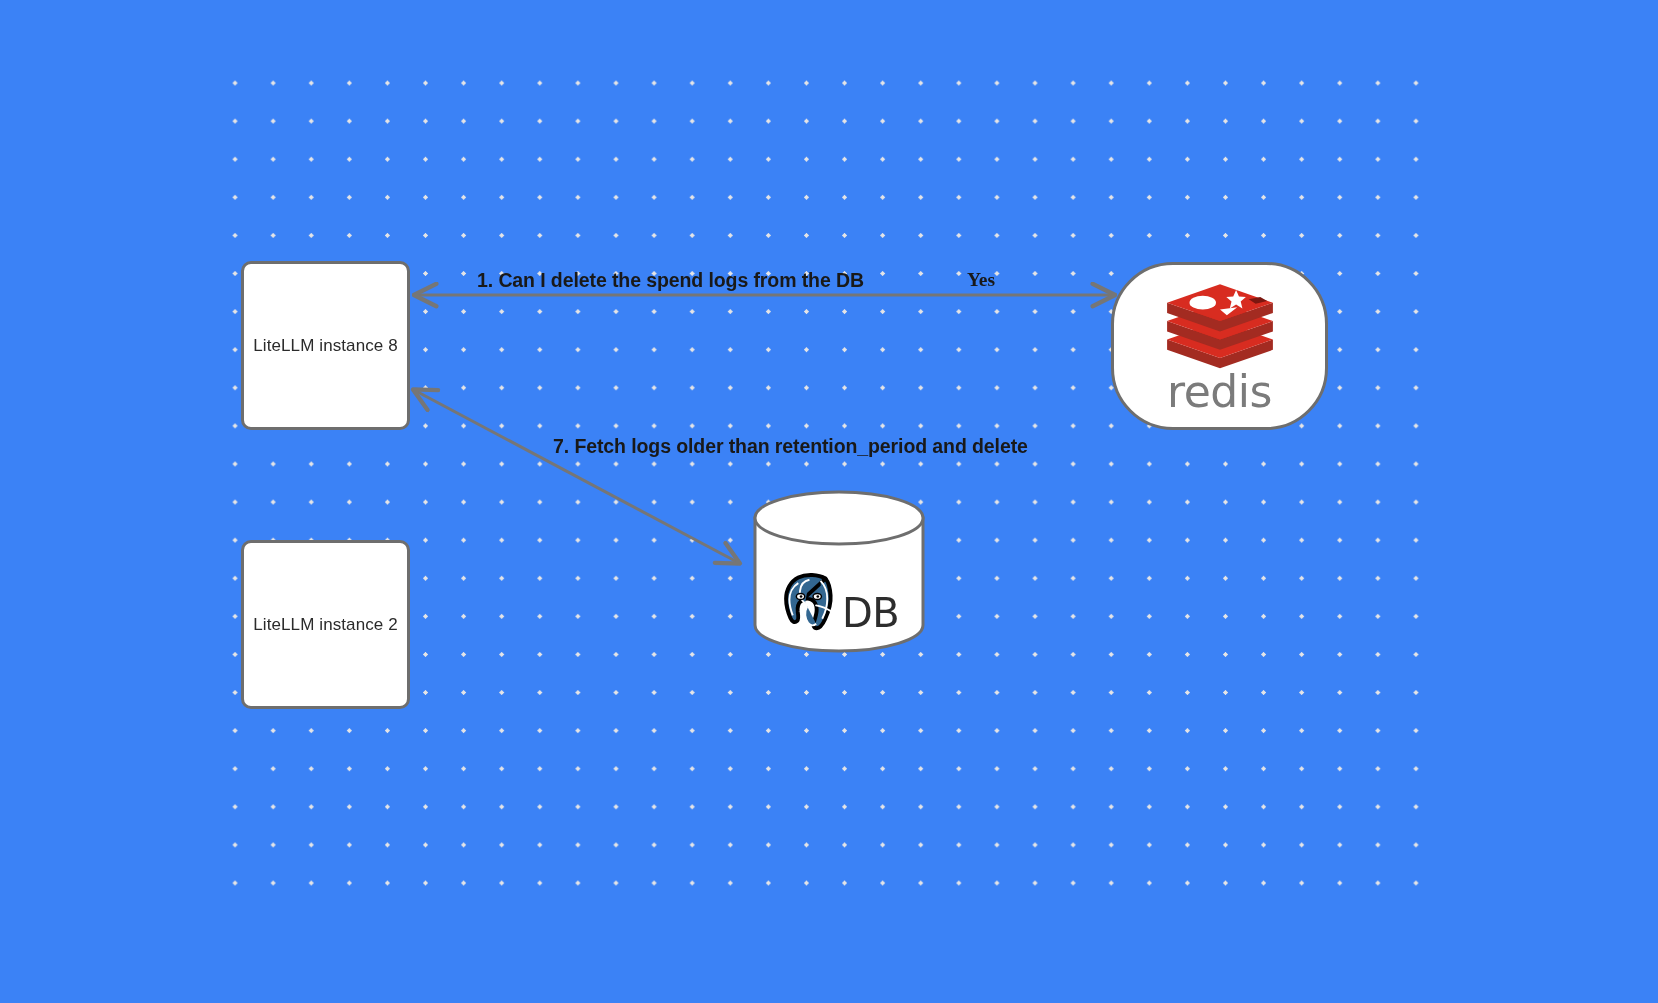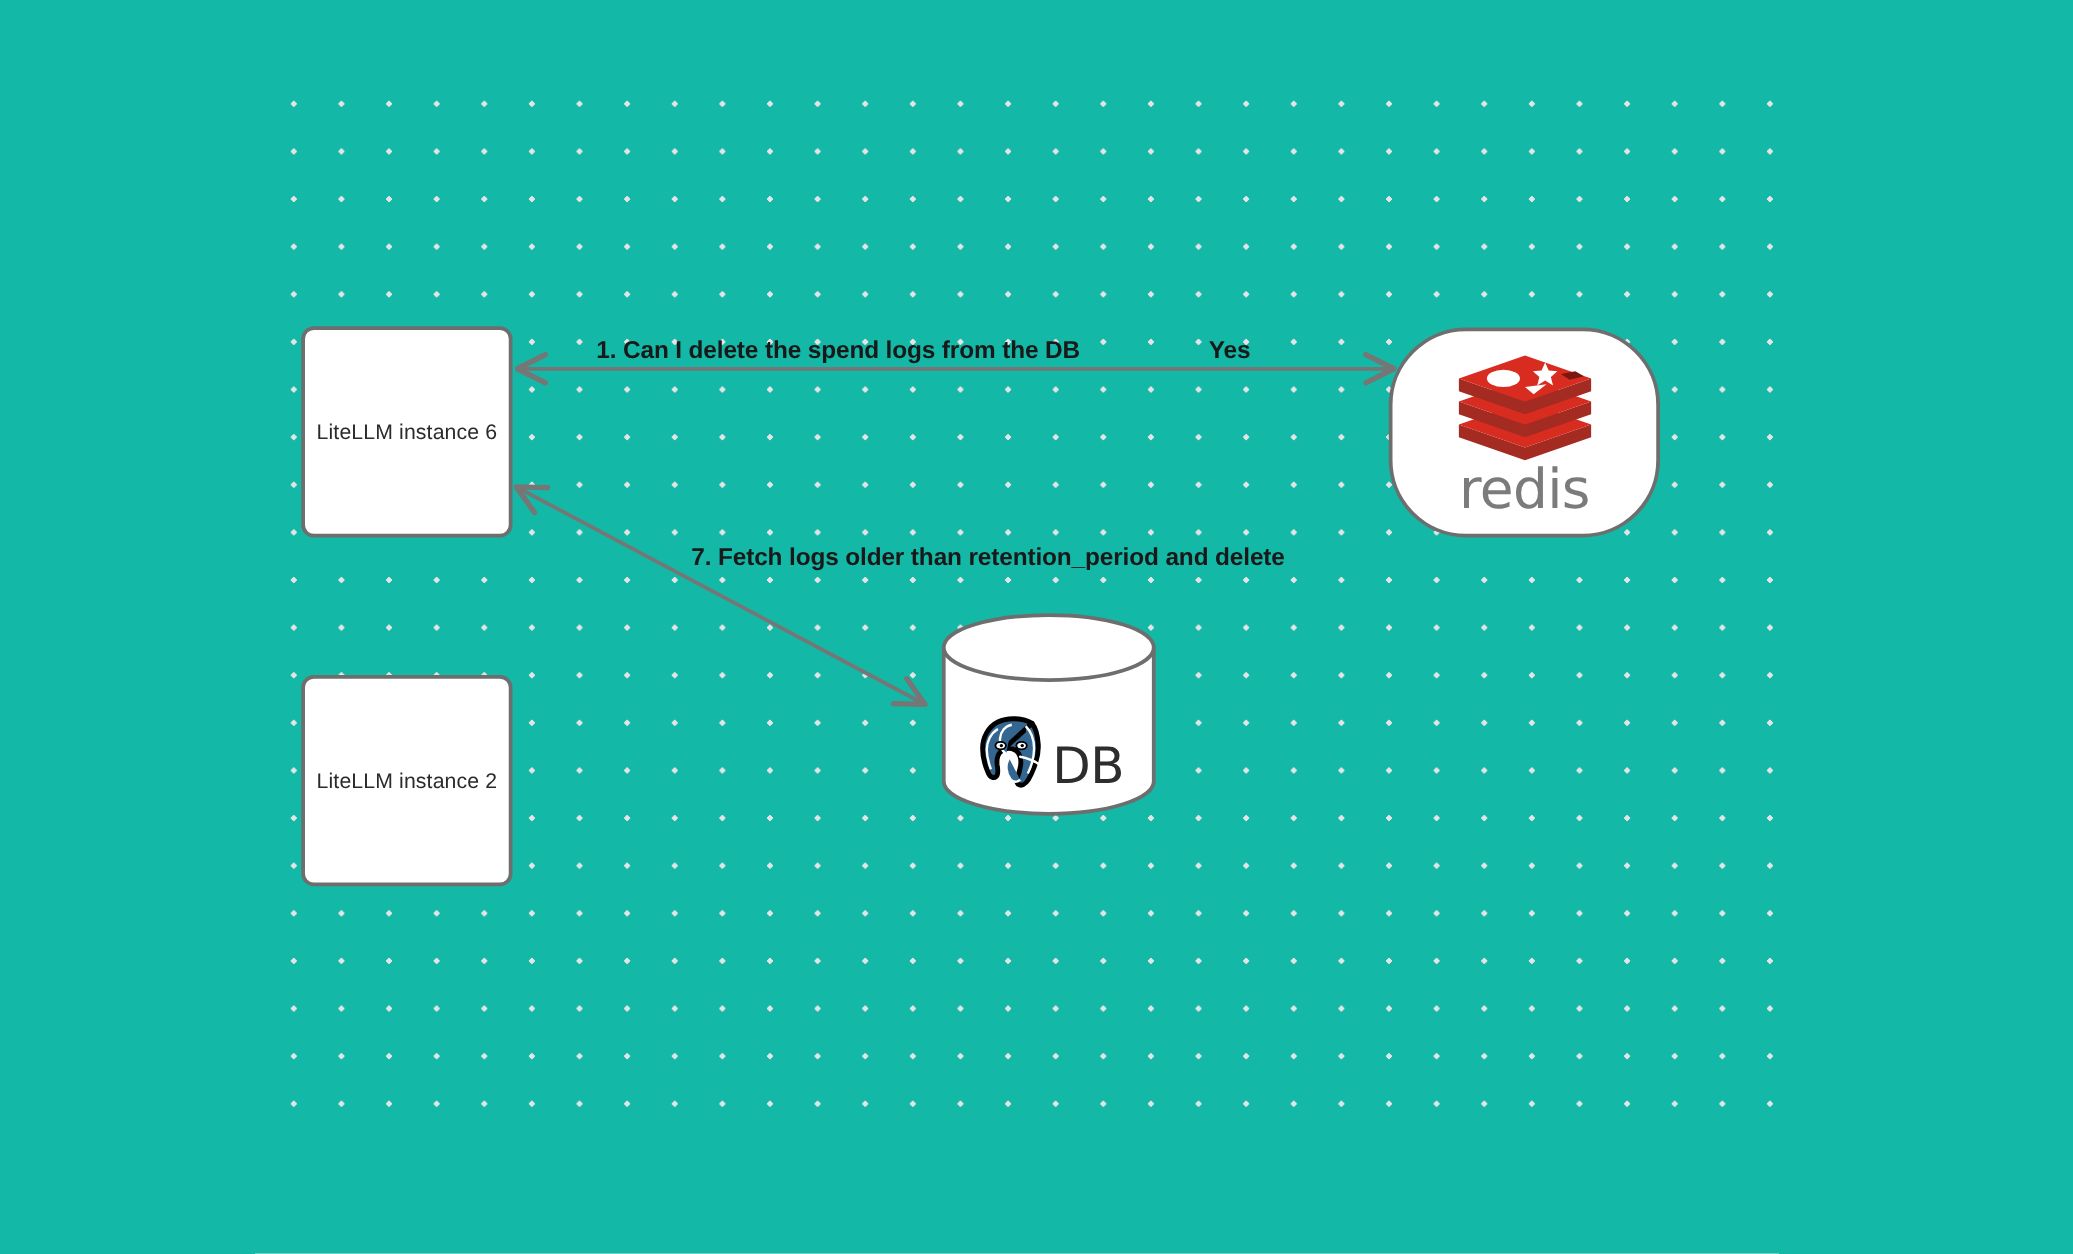--- a/index.html
+++ b/index.html
@@ -8,21 +8,21 @@
     background: #f7f7f8;
   }
   body {
     font-family: "Liberation Sans", sans-serif;
     -webkit-font-smoothing: antialiased;
   }
   #canvas {
     position: relative;
     width: 1658px;
     height: 1003px;
-    background: #14b8a6;
+    background: #3b82f6;
     overflow: hidden;
   }
   
   #dot-grid {
     position: absolute;
     left: 210px;
     top: 58px;
     width: 1212px;
     height: 838px;
     background-image: radial-gradient(#e4e4e6 2.1px, transparent 2.2px);
@@ -119,21 +119,21 @@
   .edge-label {
     position: absolute;
     font-family: "Liberation Sans", sans-serif;
     font-weight: bold;
     font-size: 19.5px;
     color: #191919;
     white-space: nowrap;
     letter-spacing: -0.1px;
   }
   #label-1 { left: 477px; top: 269px; }
-  #label-yes { left: 967px; top: 269px; }
+  #label-yes { left: 967px; top: 269px; font-family: Liberation Serif, serif; }
   #label-2 { left: 553px; top: 435px; }
 </style>
 </head>
 <body>
 
 <div id="canvas">
 
   <div id="dot-grid"></div>
 
   <svg id="edges" viewBox="0 0 1658 1003" xmlns="http://www.w3.org/2000/svg">
@@ -151,21 +151,21 @@
     <line x1="414" y1="390" x2="739" y2="563" stroke="#767676" stroke-width="3" marker-start="url(#arrow-start)" marker-end="url(#arrow-end)"></line>
   </svg>
 
   <div class="edge-label" id="label-1">1.  Can I delete the spend logs from the DB</div>
 
   <div class="edge-label" id="label-yes">Yes</div>
 
   <div class="edge-label" id="label-2">7.  Fetch logs older than retention_period and delete</div>
 
   <div class="node-box" id="litellm-1">
-    <span class="node-label">LiteLLM instance 6</span>
+    <span class="node-label">LiteLLM instance 8</span>
   </div>
 
   <div class="node-box" id="litellm-2">
     <span class="node-label">LiteLLM instance 2</span>
   </div>
 
 
   <div id="redis-node">
     <svg id="redis-logo" viewBox="0 0 200 160" xmlns="http://www.w3.org/2000/svg">
 

